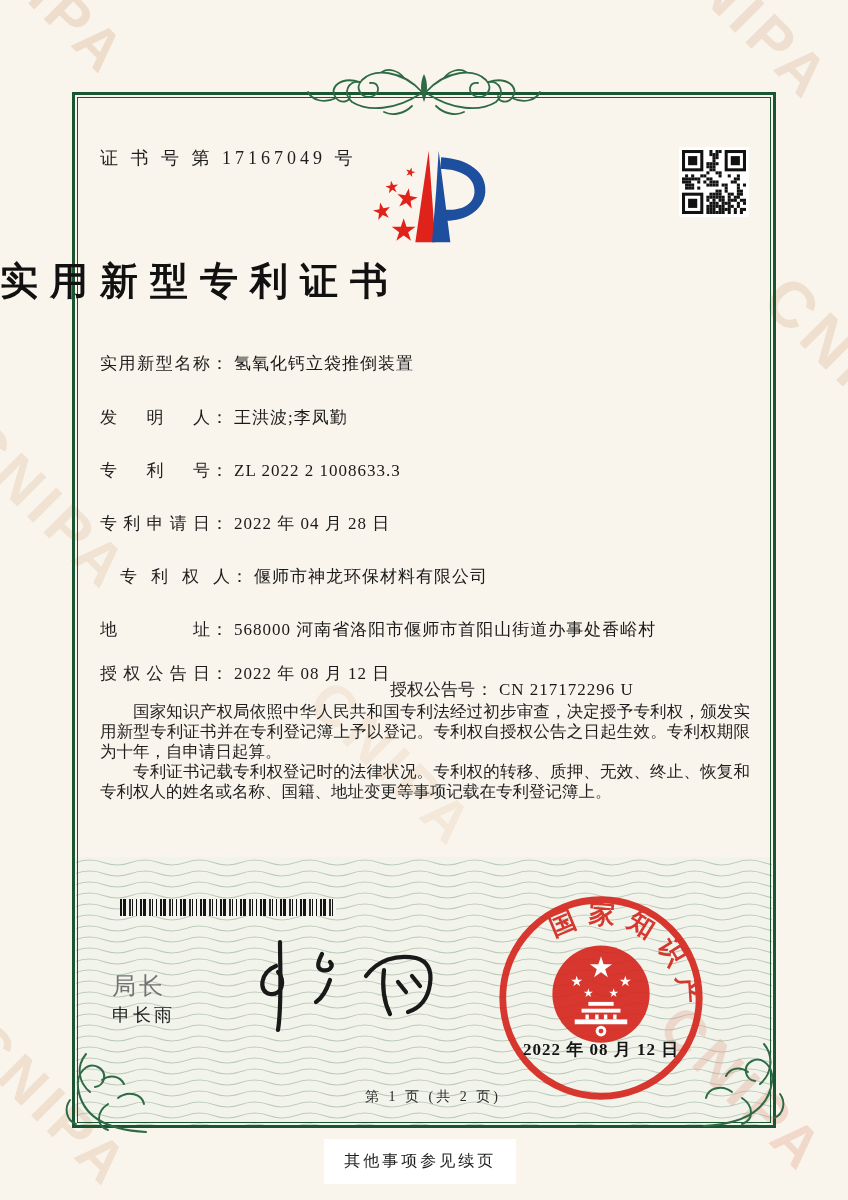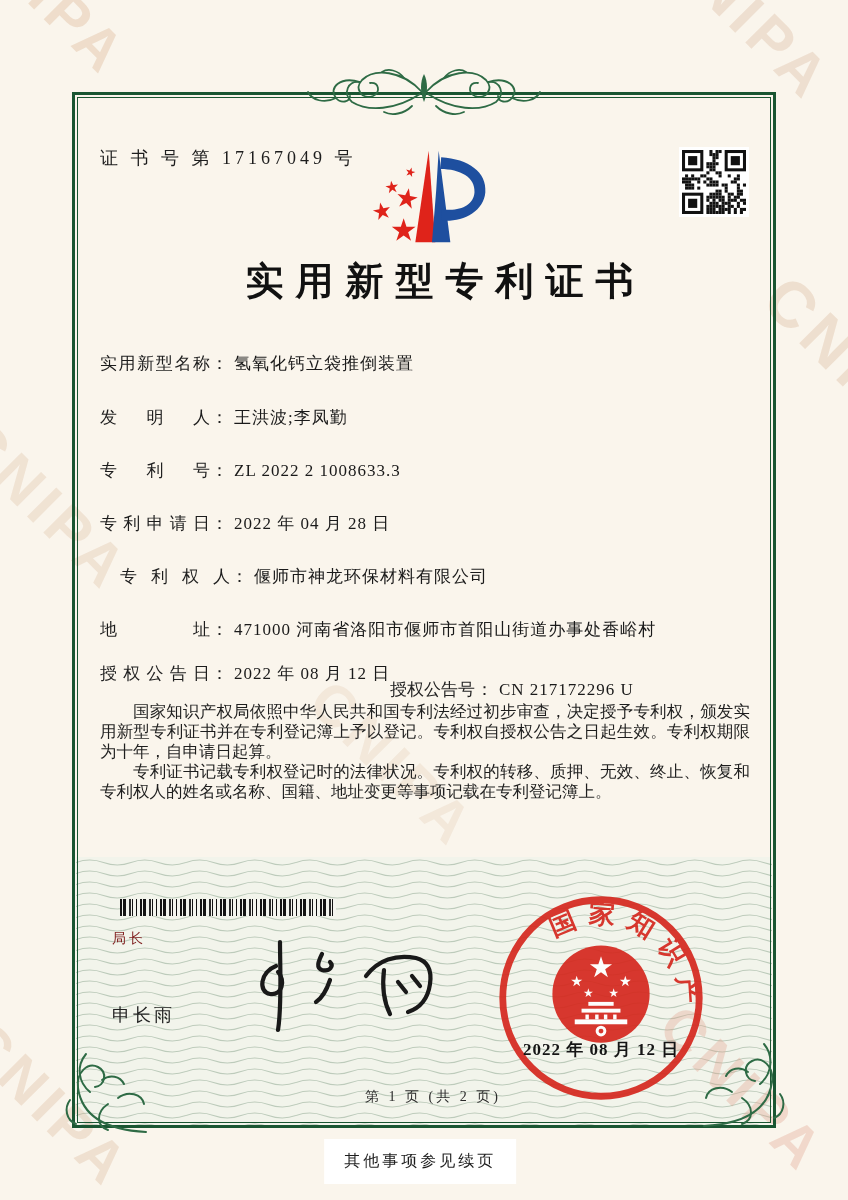--- a/index.html
+++ b/index.html
@@ -25,39 +25,39 @@
   .orn-bl { left:58px; top:1052px; }
   .orn-br { left:700px; top:1040px; }
   
   .band { position:absolute; left:76px; top:857px; width:696px; height:268px; z-index:0;
     background:#f2f4eb; }
   
   .cert-no { position:absolute; left:100px; top:146px; font-size:18px; letter-spacing:4px; z-index:4; color:#1d1d1d; }
   .qr-box { position:absolute; left:679px; top:147px; width:70px; height:70px; background:#fff;
     padding:3px; z-index:4; }
   .logo { position:absolute; left:352px; top:140px; width:150px; height:118px; z-index:4; }
-  .title { position:absolute; left:0; top:256px; width:100%; text-align:center;
-    font-size:38px; font-weight:bold; letter-spacing:12px; color:#111; z-index:4;padding-left:43px; }
+  .title { position:absolute; left:0; top:256px; width:100%; 
+    font-size:38px; font-weight:bold; letter-spacing:12px; color:#111; z-index:4; }
   
   .field-row { position:absolute; left:100px; right:90px; font-size:17px; z-index:4; white-space:nowrap; }
   .flabel { display:inline-block; width:110px; text-align:justify; text-align-last:justify; color:#1d1d1d; }
   .fcolon { display:inline-block; margin:0 6px 0 1px; }
   .fvalue { letter-spacing:1px; color:#1a1a1a; }
   .grant-no { position:absolute; left:290px; top:16px; white-space:nowrap; }
   
   .body-text { position:absolute; left:100px; right:98px; top:702px; z-index:4;
     font-size:16.5px; line-height:20px; text-align:justify; color:#1e1e1e; }
   .body-text p { text-indent:2em; }
   
   .barcode { position:absolute; left:120px; top:899px; width:216px; height:17px; z-index:4;
     background:repeating-linear-gradient(90deg,
       #141414 0 2px, #f4f5ef 2px 3px, #141414 3px 6px, #f4f5ef 6px 9px,
       #2b2b2b 9px 11px, #f4f5ef 11px 12px, #141414 12px 13px, #f4f5ef 13px 16px,
       #141414 16px 17px, #f4f5ef 17px 20px); }
-  .sig-title { position:absolute; left:112px; top:930px; font-size:14px; letter-spacing:3px; z-index:4; color:#7f1d1d; }
+  .sig-title { position:absolute; left:112px; top:970px; font-size:24px; letter-spacing:3px; z-index:4; color:#737373; }
   .sig-name  { position:absolute; left:112px; top:1003px; font-size:18px; letter-spacing:3px; z-index:4; color:#222; }
   .sig-hand { position:absolute; left:238px; top:936px; z-index:4; }
   .seal { position:absolute; left:494px; top:891px; width:214px; height:214px; z-index:5; }
   .seal-date { position:absolute; left:500px; top:1038px; width:202px; text-align:center;
     font-size:17px; font-weight:bold; letter-spacing:1px; color:#151515; z-index:6; }
   .page-num { position:absolute; left:9px; top:1088px; width:100%; text-align:center;
     font-size:14px; letter-spacing:3px; color:#2a2a2a; z-index:4; }
   .note-box { position:absolute; left:50%; top:1139px; transform:translateX(-52%);
     background:#ffffff; padding:12px 20px; font-size:16px; letter-spacing:3px;
     color:#1d1d1d; z-index:4; }
@@ -305,21 +305,21 @@
   <div class="field-row" style="top:459px;">
     <span class="flabel">专利号</span><span class="fcolon">：</span><span class="fvalue">ZL 2022 2 1008633.3</span>
   </div>
   <div class="field-row" style="top:512px;">
     <span class="flabel">专利申请日</span><span class="fcolon">：</span><span class="fvalue">2022 年 04 月 28 日</span>
   </div>
   <div class="field-row" style="top:565px;margin-left:20px;">
     <span class="flabel">专利权人</span><span class="fcolon">：</span><span class="fvalue">偃师市神龙环保材料有限公司</span>
   </div>
   <div class="field-row" style="top:618px;">
-    <span class="flabel">地址</span><span class="fcolon">：</span><span class="fvalue">471000 河南省洛阳市偃师市首阳山街道办事处香峪村</span>
+    <span class="flabel">地址</span><span class="fcolon">：</span><span class="fvalue">568000 河南省洛阳市偃师市首阳山街道办事处香峪村</span>
   </div>
   <div class="field-row" style="top:662px;">
     <span class="flabel">授权公告日</span><span class="fcolon">：</span><span class="fvalue">2022 年 08 月 12 日</span>
     <span class="grant-no">
       <span>授权公告号</span><span class="fcolon">：</span><span class="fvalue">CN 217172296 U</span>
     </span>
   </div>
 
   <div class="body-text">
     <p>国家知识产权局依照中华人民共和国专利法经过初步审查，决定授予专利权，颁发实用新型专利证书并在专利登记簿上予以登记。专利权自授权公告之日起生效。专利权期限为十年，自申请日起算。</p>

